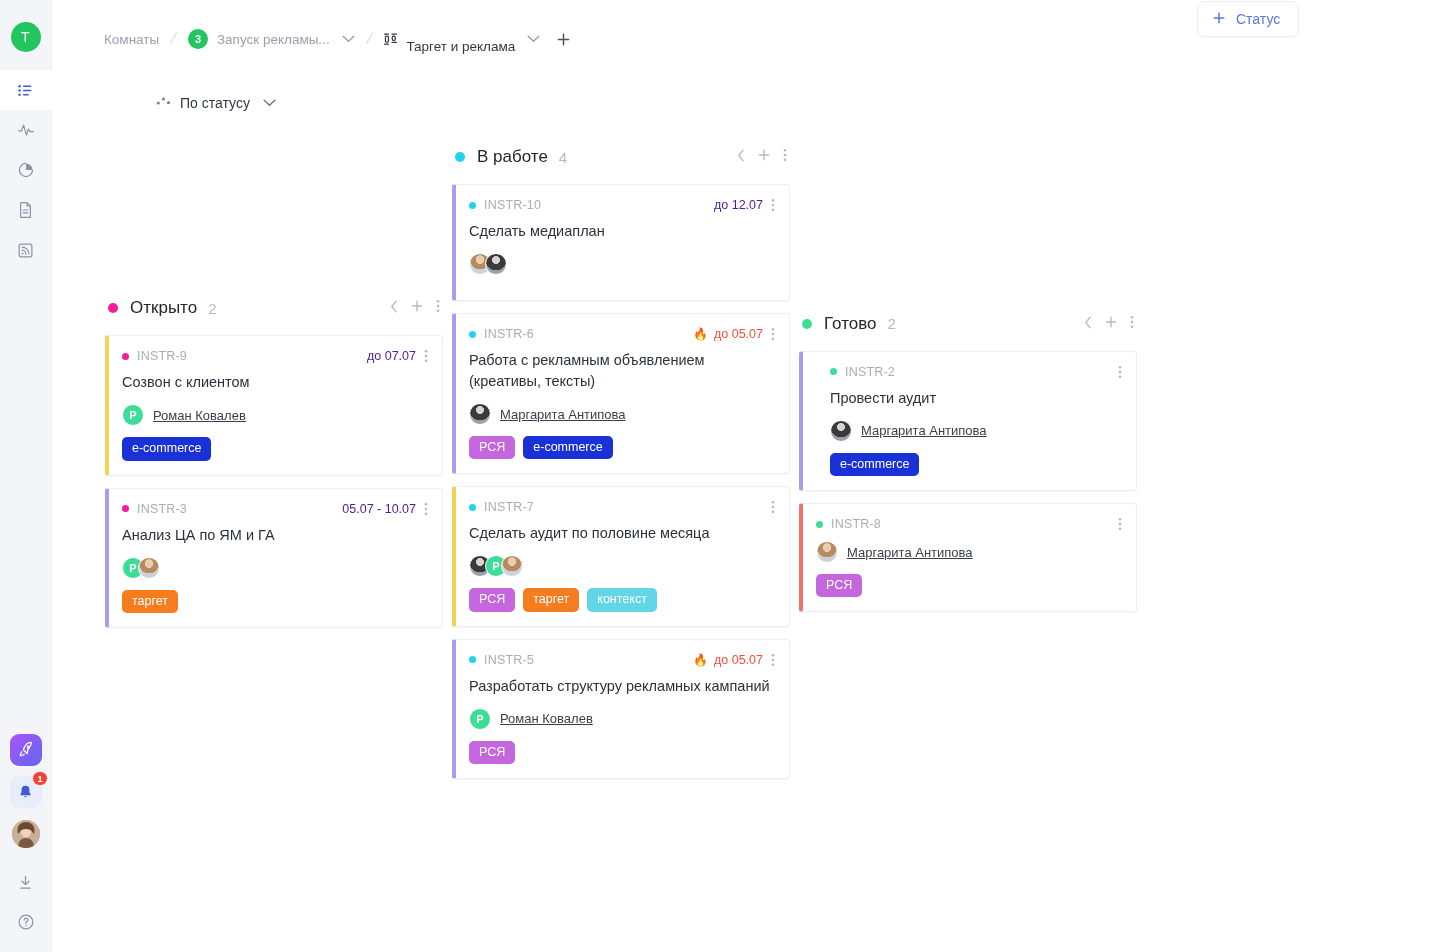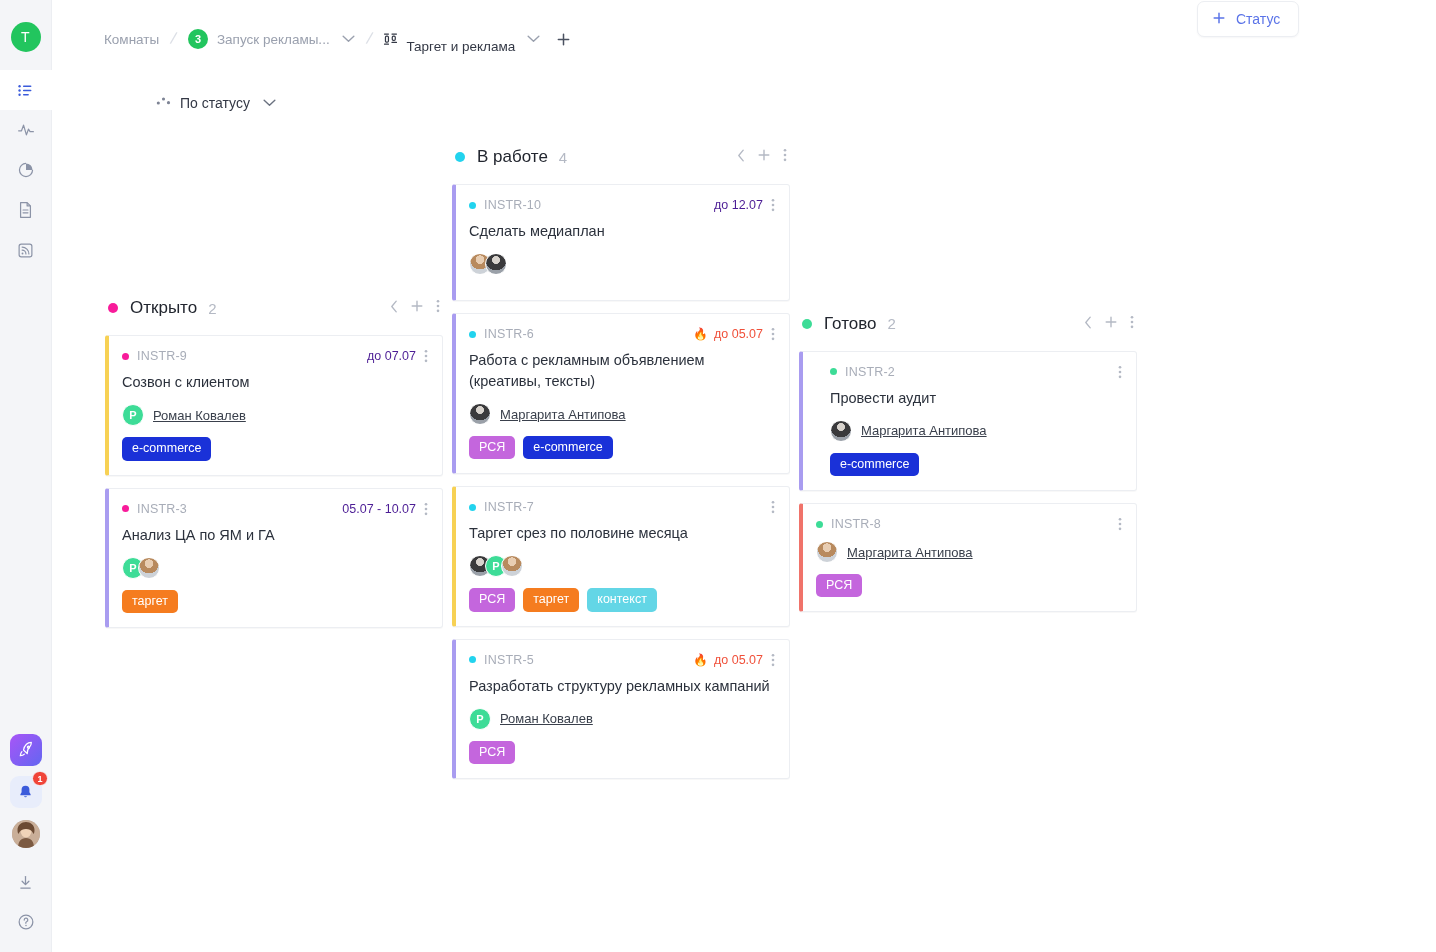--- a/index.html
+++ b/index.html
@@ -472,21 +472,21 @@
               <span class="card-meta">
                 <span class="kebab">
                   <svg width="4" height="14" viewBox="0 0 4 16" fill="#b4b9c4">
                     <circle cx="2" cy="2.5" r="1.5"></circle>
                     <circle cx="2" cy="8" r="1.5"></circle>
                     <circle cx="2" cy="13.5" r="1.5"></circle>
                   </svg>
                 </span>
               </span>
             </div>
-            <div class="card-title">Таргет срез по половине месяца</div>
+            <div class="card-title">Сделать аудит по половине месяца</div>
             <div class="assignees">
               <div class="assignee-row">
                 <div class="av img2"></div>
                 <div class="av p">P</div>
                 <div class="av img3"></div>
               </div>
             </div>
             <div class="tags">
               <span class="tag" style="background: rgb(196, 102, 221);">РСЯ</span>
               <span class="tag" style="background: rgb(245, 124, 31);">таргет</span>

